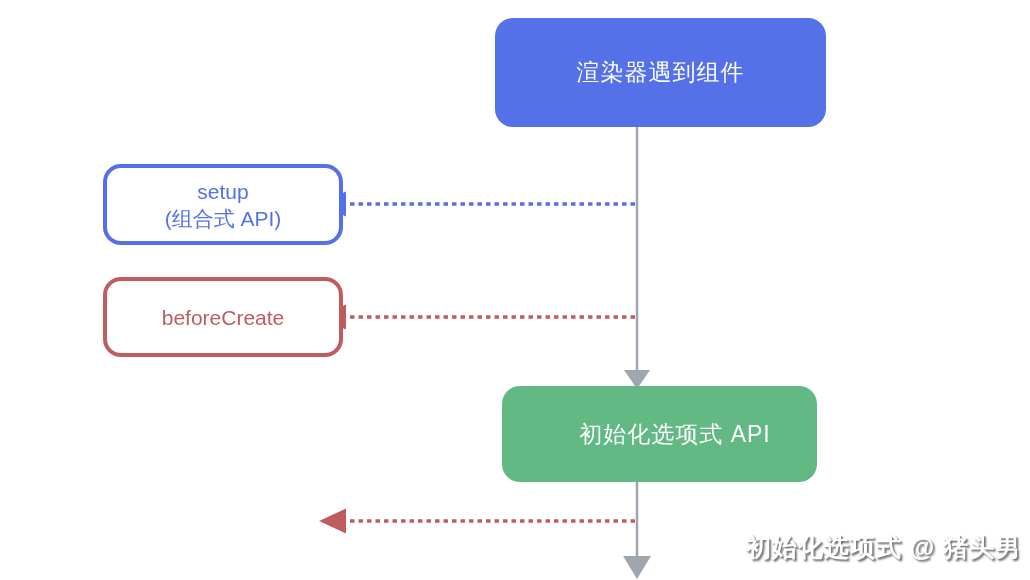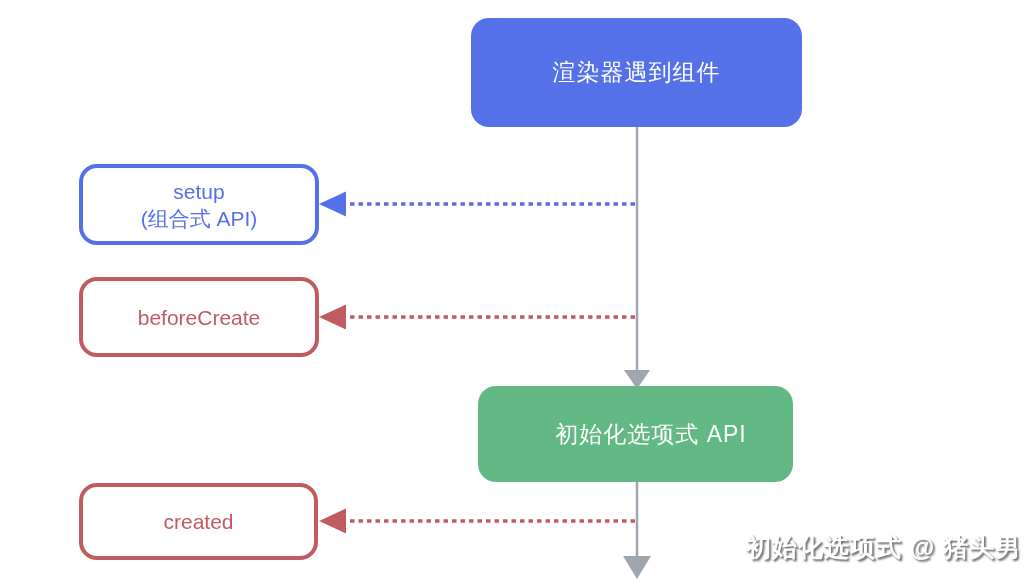--- a/index.html
+++ b/index.html
@@ -16,20 +16,21 @@
     overflow: hidden;
   }
   .node {
     position: absolute;
     display: flex;
     flex-direction: column;
     align-items: center;
     justify-content: center;
     text-align: center;
     box-sizing: border-box;
+    margin-left: 24px;
   }
   .node-filled-blue {
     left: 471px; top: 18px;
     width: 331px; height: 109px;
     background: var(--blue);
     border-radius: 18px;
     color: #ffffff;
     font-size: 23px;
     font-weight: 500;
     letter-spacing: 1px;
@@ -130,19 +131,16 @@
 
   <div class="node node-outline node-outline-blue">
     <span>setup</span>
     <span>(组合式 API)</span>
   </div>
 
   <div class="node node-filled-green">
     <span>初始化选项式 API</span>
   </div>
 
-  <div class="node node-outline node-outline-red-2">
-    <span>created</span>
-  </div>
 
   <div class="watermark">初始化选项式 @ 猪头男</div>
 
 </div>
 
 </body></html>

